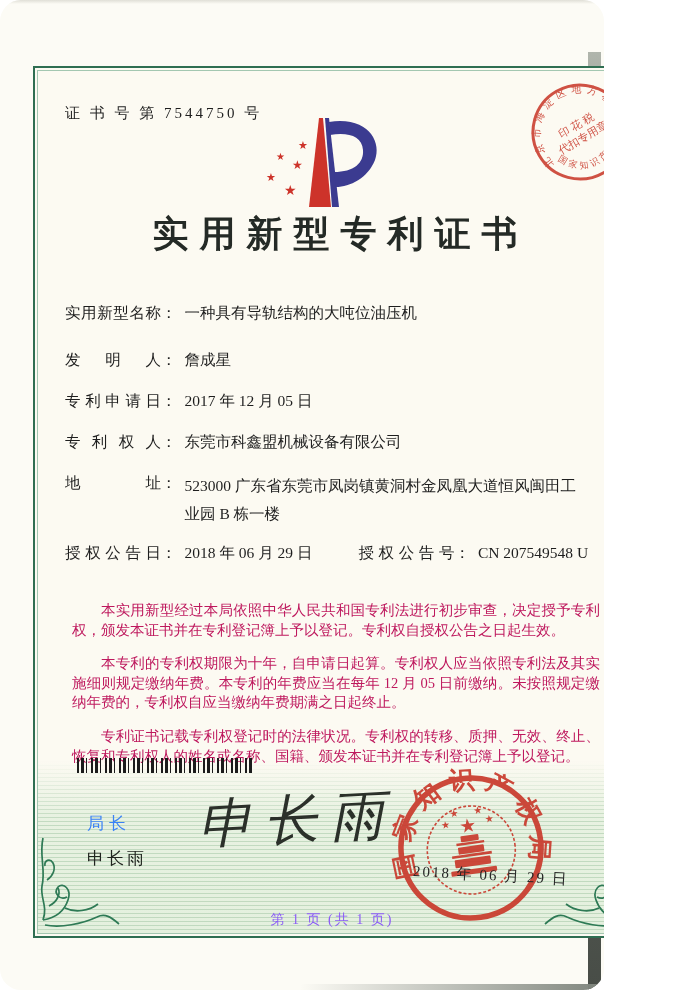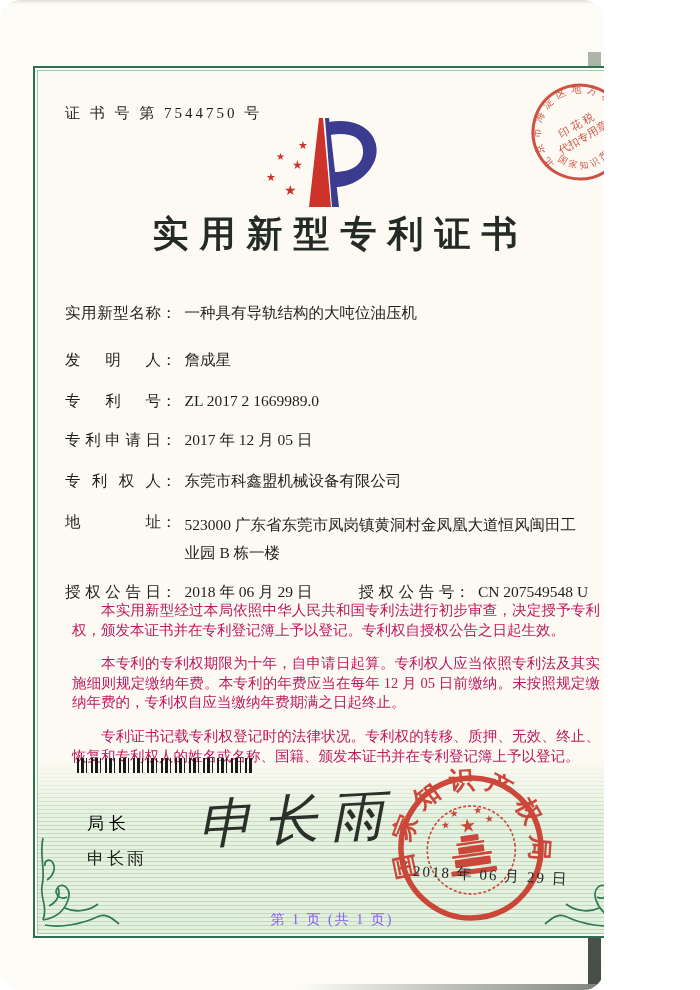--- a/index.html
+++ b/index.html
@@ -38,21 +38,21 @@
   .f-value{display:inline-block;vertical-align:top;white-space:normal;}
   .addr-row .f-value{width:402px;line-height:28px;}
   .grant-row .gl2{margin-left:46px;font-family:Liberation Serif, serif;}
   
   .paras{position:absolute;left:23px;top:519px;width:556px;z-index:2;}
   .paras p{margin:14px;text-indent:2em;font-size:14.5px;line-height:19.6px;text-align:justify;color:#be185d;}
   
   .barcode{position:absolute;left:42px;top:690px;width:176px;height:15px;z-index:2;
       background:repeating-linear-gradient(90deg,#1b1b1b 0 2px,transparent 2px 4px,#1b1b1b 4px 7px,transparent 7px 9px,#1b1b1b 9px 10px,transparent 10px 14px);}
   
-  .sig-role{position:absolute;left:52px;top:744px;font-size:17px;letter-spacing:5px;z-index:2;color:#000000;}
+  .sig-role{position:absolute;left:52px;top:744px;font-size:17px;letter-spacing:5px;z-index:2;color:#3b82f6;}
   .sig-name{position:absolute;left:52px;top:779px;font-size:17px;letter-spacing:3px;z-index:2;color:#20241f;}
   .sig-script{position:absolute;left:163px;top:716px;font-size:54px;font-style:italic;letter-spacing:12px;
       transform:rotate(-3deg);color:#2b302a;z-index:2;}
   
   .seal{position:absolute;left:350px;top:694px;z-index:2;opacity:.92;}
   .seal-date{position:absolute;left:378px;top:798px;font-size:15px;letter-spacing:2px;color:#272727;
       transform:rotate(3deg);z-index:4;white-space:nowrap;}
   
   .footer{position:absolute;left:0;right:0;top:843px;text-align:center;font-size:14px;letter-spacing:2px;z-index:2;color:#8b5cf6;}
   
@@ -109,23 +109,20 @@
     </div>
 
     <div class="doc-title">实用新型专利证书</div>
 
     <div class="fields">
       <div class="f-row r1">
         <span class="f-label">实用新型名称</span><span class="f-colon">：</span><span class="f-value">一种具有导轨结构的大吨位油压机</span>
       </div>
       <div class="f-row">
         <span class="f-label">发明人</span><span class="f-colon">：</span><span class="f-value">詹成星</span>
-      </div>
-      <div class="f-row r3">
-        <span class="f-label">专利号</span><span class="f-colon">：</span><span class="f-value">ZL 2017 2 1669989.0</span>
       </div>
       <div class="f-row">
         <span class="f-label">专利申请日</span><span class="f-colon">：</span><span class="f-value">2017 年 12 月 05 日</span>
       </div>
       <div class="f-row">
         <span class="f-label">专利权人</span><span class="f-colon">：</span><span class="f-value">东莞市科鑫盟机械设备有限公司</span>
       </div>
       <div class="f-row addr-row">
         <span class="f-label">地址</span><span class="f-colon">：</span><span class="f-value">523000 广东省东莞市凤岗镇黄洞村金凤凰大道恒风闽田工业园 B 栋一楼</span>
       </div>

